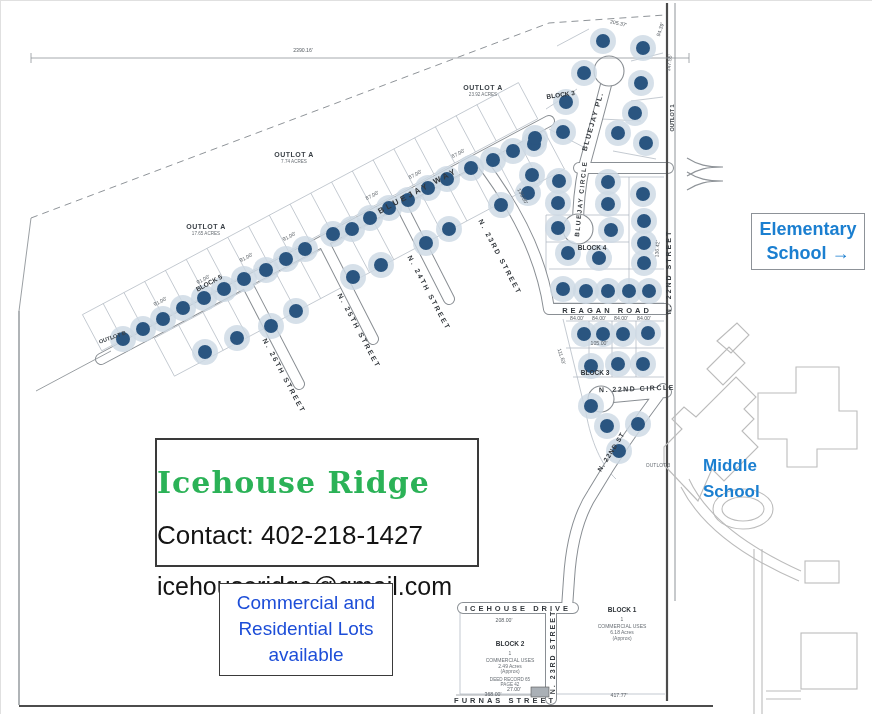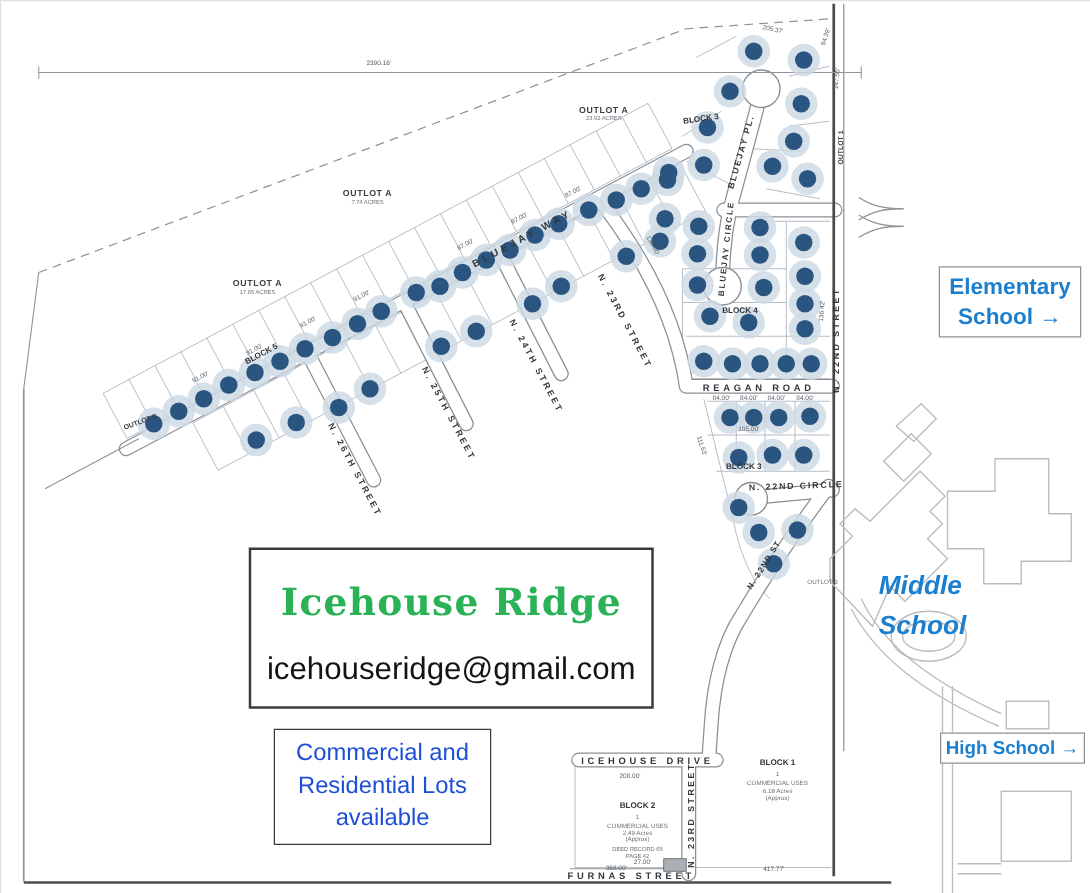--- a/index.html
+++ b/index.html
@@ -14,30 +14,30 @@
   .tiny{fill:#6a7076;}
   .dim{fill:#5a6066;}
   .rg{stroke:#8a8f94;stroke-width:12;fill:none;stroke-linecap:round;}
   .rw{stroke:#ffffff;stroke-width:10;fill:none;stroke-linecap:round;}
   .bulb{fill:#ffffff;stroke:#8a8f94;stroke-width:1.1;}
   .lotline{stroke:#aab3bd;stroke-width:.7;fill:none;}
   .bnd{stroke:#4c4c4c;fill:none;}
   .lt{stroke:#8f9499;fill:none;}
   .school-line{stroke:#bcbcbc;stroke-width:1.1;fill:none;}
   .overlay{position:absolute;white-space:pre-line;}
-  .contact-box{left:154px;top:437px;width:320px;height:125px;border:2px solid #3a3a3a;background:#fff;text-align:center;margin-left:44px;}
+  .contact-box{left:154px;top:437px;width:320px;height:125px;border:2px solid #3a3a3a;background:#fff;text-align:left;}
   .contact-title{margin-top:7px;font-family:"DejaVu Serif",serif;font-weight:700;font-size:30px;color:var(--title_green);letter-spacing:1px;}
   .contact-phone{font-size:26px;color:#141414;margin-top:2px;}
   .contact-email{font-size:25px;color:#141414;margin-top:3px;}
   .avail-box{left:218px;top:582px;width:168px;border:1.5px solid #3a3a3a;background:#fff;text-align:center;
              font-size:19px;line-height:1.38;color:#1d4ed8;padding:6px 2px;}
   .school{color:var(--school_blue);font-weight:700;}
   .elem{left:750px;top:212px;width:112px;border:1.5px solid #8d9298;background:#fff;text-align:center;
         font-size:18px;line-height:1.35;padding:3px 0;}
-  .mid{left:702px;top:452px;font-size:21px;line-height:1.5;text-align:left;font-style:italic;}
+  .mid{left:702px;top:452px;font-size:17px;line-height:1.5;text-align:left;}
   .high{left:751px;top:585px;width:114px;border:1.5px solid #8d9298;background:#fff;text-align:center;
         font-size:15px;padding:3px 0;}
 </style>
 </head>
 <body>
 
 <div class="stage">
 
   <svg id="map" width="872" height="714" viewBox="0 0 872 714">
 
@@ -364,26 +364,26 @@
         <text transform="translate(520,196) rotate(62)" text-anchor="middle" font-size="5.2px" letter-spacing="0px" class="dim">130.00'</text>
         <text transform="translate(503,621) rotate(0)" text-anchor="middle" font-size="5.2px" letter-spacing="0px" class="dim">208.00'</text>
         <text transform="translate(492,695) rotate(0)" text-anchor="middle" font-size="5.2px" letter-spacing="0px" class="dim">368.00'</text>
         <text transform="translate(618,696) rotate(0)" text-anchor="middle" font-size="5.2px" letter-spacing="0px" class="dim">417.77'</text>
         <text transform="translate(513,690) rotate(0)" text-anchor="middle" font-size="5.2px" letter-spacing="0px" class="dim">27.00'</text>
       </g>
   </svg>
 
   <div class="overlay contact-box">
     <div class="contact-title">Icehouse Ridge</div>
+    <div class="contact-phone">Contact: 402-218-1427</div>
     <div class="contact-email">icehouseridge@gmail.com</div>
   </div>
 
   <div class="overlay avail-box">Commercial and
 Residential Lots
 available</div>
 
   <div class="overlay school elem">Elementary
 School →</div>
   <div class="overlay school mid">Middle
 School</div>
-  <div class="overlay school high">High School →</div>
 
 </div>
 
 </body></html>

